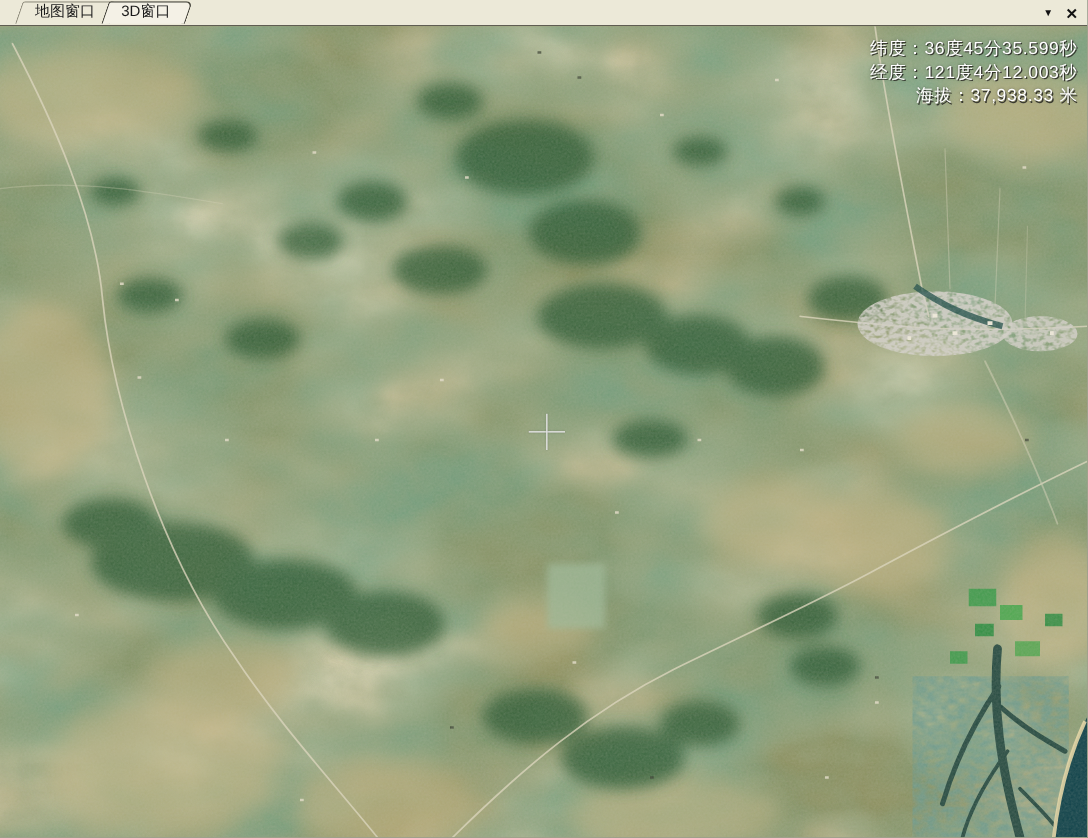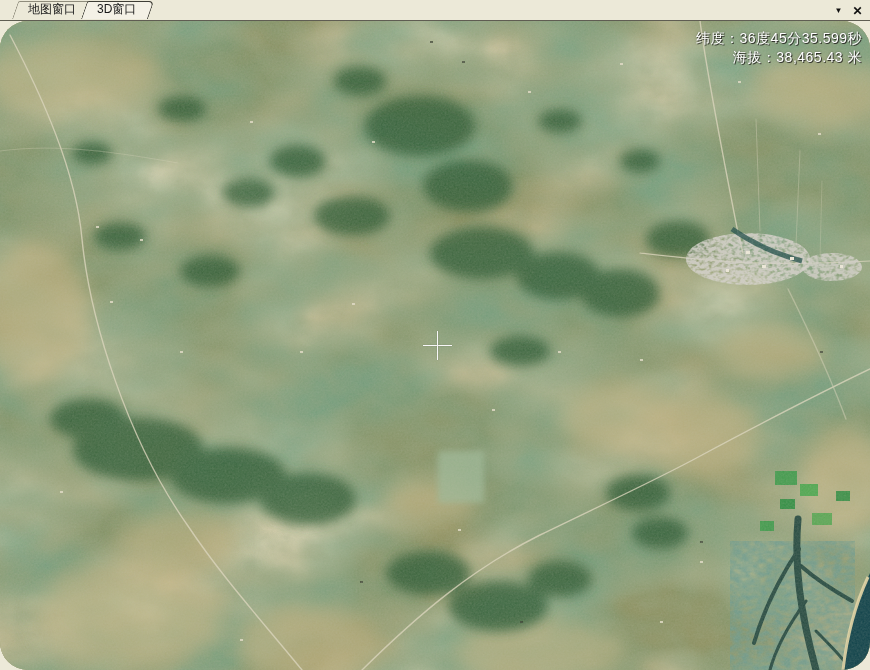--- a/index.html
+++ b/index.html
@@ -32,21 +32,21 @@
   }
   .ctrl{
     width:15px;height:15px;display:flex;align-items:center;justify-content:center;
     color:#111;cursor:default;
   }
   .ctrl .glyph-menu{font-size:8px;line-height:1;}
   .ctrl .glyph-close{font-size:12px;line-height:1;font-weight:bold;}
   
   #map{
     position:absolute;top:21px;left:0;width:870px;height:649px;overflow:hidden;
-    background:#8f9262;cursor:crosshair;border-radius:28px;
+    background:#8f9262;cursor:crosshair;
   }
   #map svg{display:block;}
   
   #coords{
     position:absolute;top:8px;right:8px;text-align:right;
     color:#ffffff;font-size:14px;line-height:19px;letter-spacing:0.5px;
     text-shadow:1px 1px 0 rgba(45,45,40,0.9), 0 0 2px rgba(30,30,30,0.5);
     white-space:nowrap;pointer-events:none;
   }
   
@@ -241,21 +241,22 @@
           <rect x="820" y="330" width="3" height="2"></rect>
         <rect x="520" y="600" width="3" height="2"></rect>
           <rect x="360" y="560" width="3" height="2"></rect>
       </g>
 
       <rect width="870" height="649" filter="url(#fGrain)" opacity="0.22"></rect>
     </svg>
 
     <div id="coords">
       <div>纬度：36度45分35.599秒</div>
-      <div>海拔：38,465.43 米</div>
+      <div>经度：121度4分12.003秒</div>
+      <div>海拔：37,938.33 米</div>
     </div>
 
     <div id="crosshair">
       <div class="h"></div>
       <div class="v"></div>
     </div>
   </div>
 
 </div>
 

